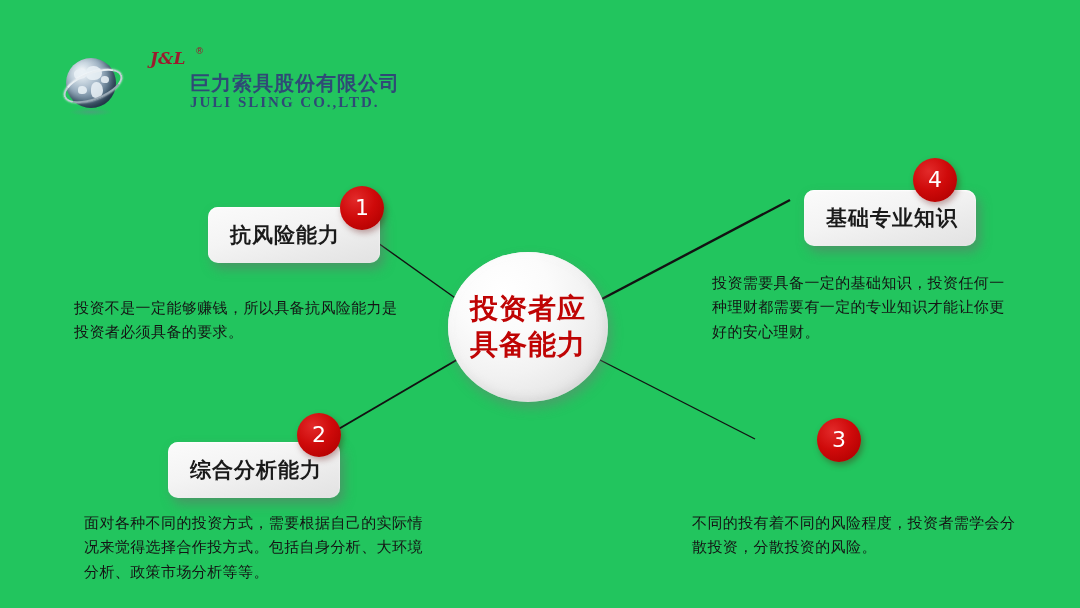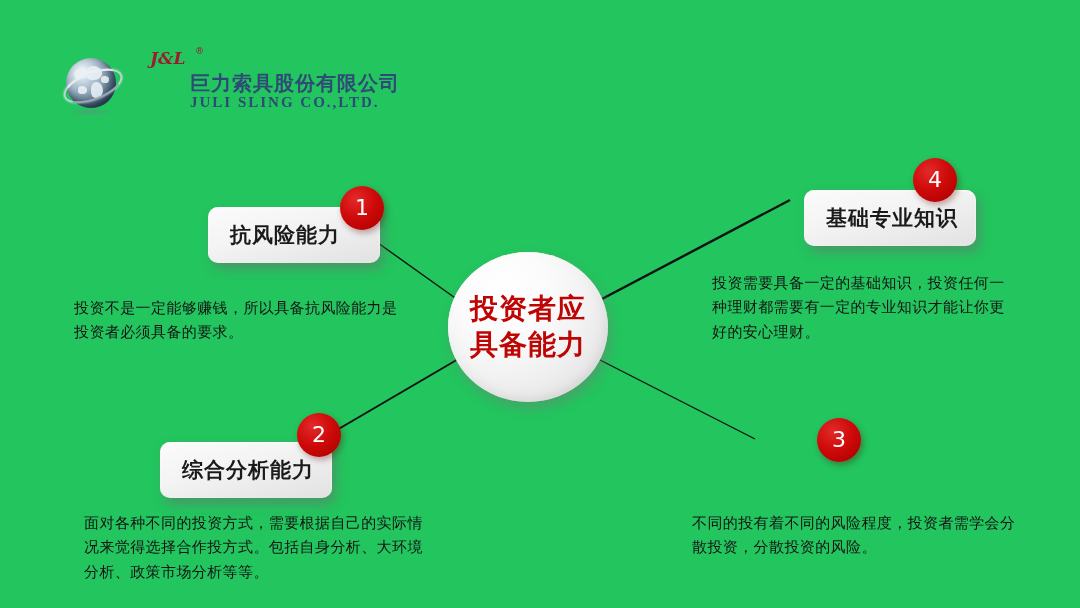--- a/index.html
+++ b/index.html
@@ -204,21 +204,21 @@
     font-weight: normal;
     display: flex;
     align-items: center;
     justify-content: center;
     line-height: 1;
   }
 
   
   #box-1 { left: 208px; top: 207px; width: 172px; }
   #badge-1 { left: 340px; top: 186px; }
-  #box-2 { left: 160px; top: 442px; width: 172px; }
+  #box-2 { left: 168px; top: 442px; width: 172px; }
   #badge-2 { left: 297px; top: 413px; }
   #box-3 { left: 700px; top: 445px; width: 172px; }
   #badge-3 { left: 817px; top: 418px; }
   #box-4 { left: 804px; top: 190px; width: 172px; }
   #badge-4 { left: 913px; top: 158px; }
 
   
   .desc {
     position: absolute;
     font-size: 15px;

